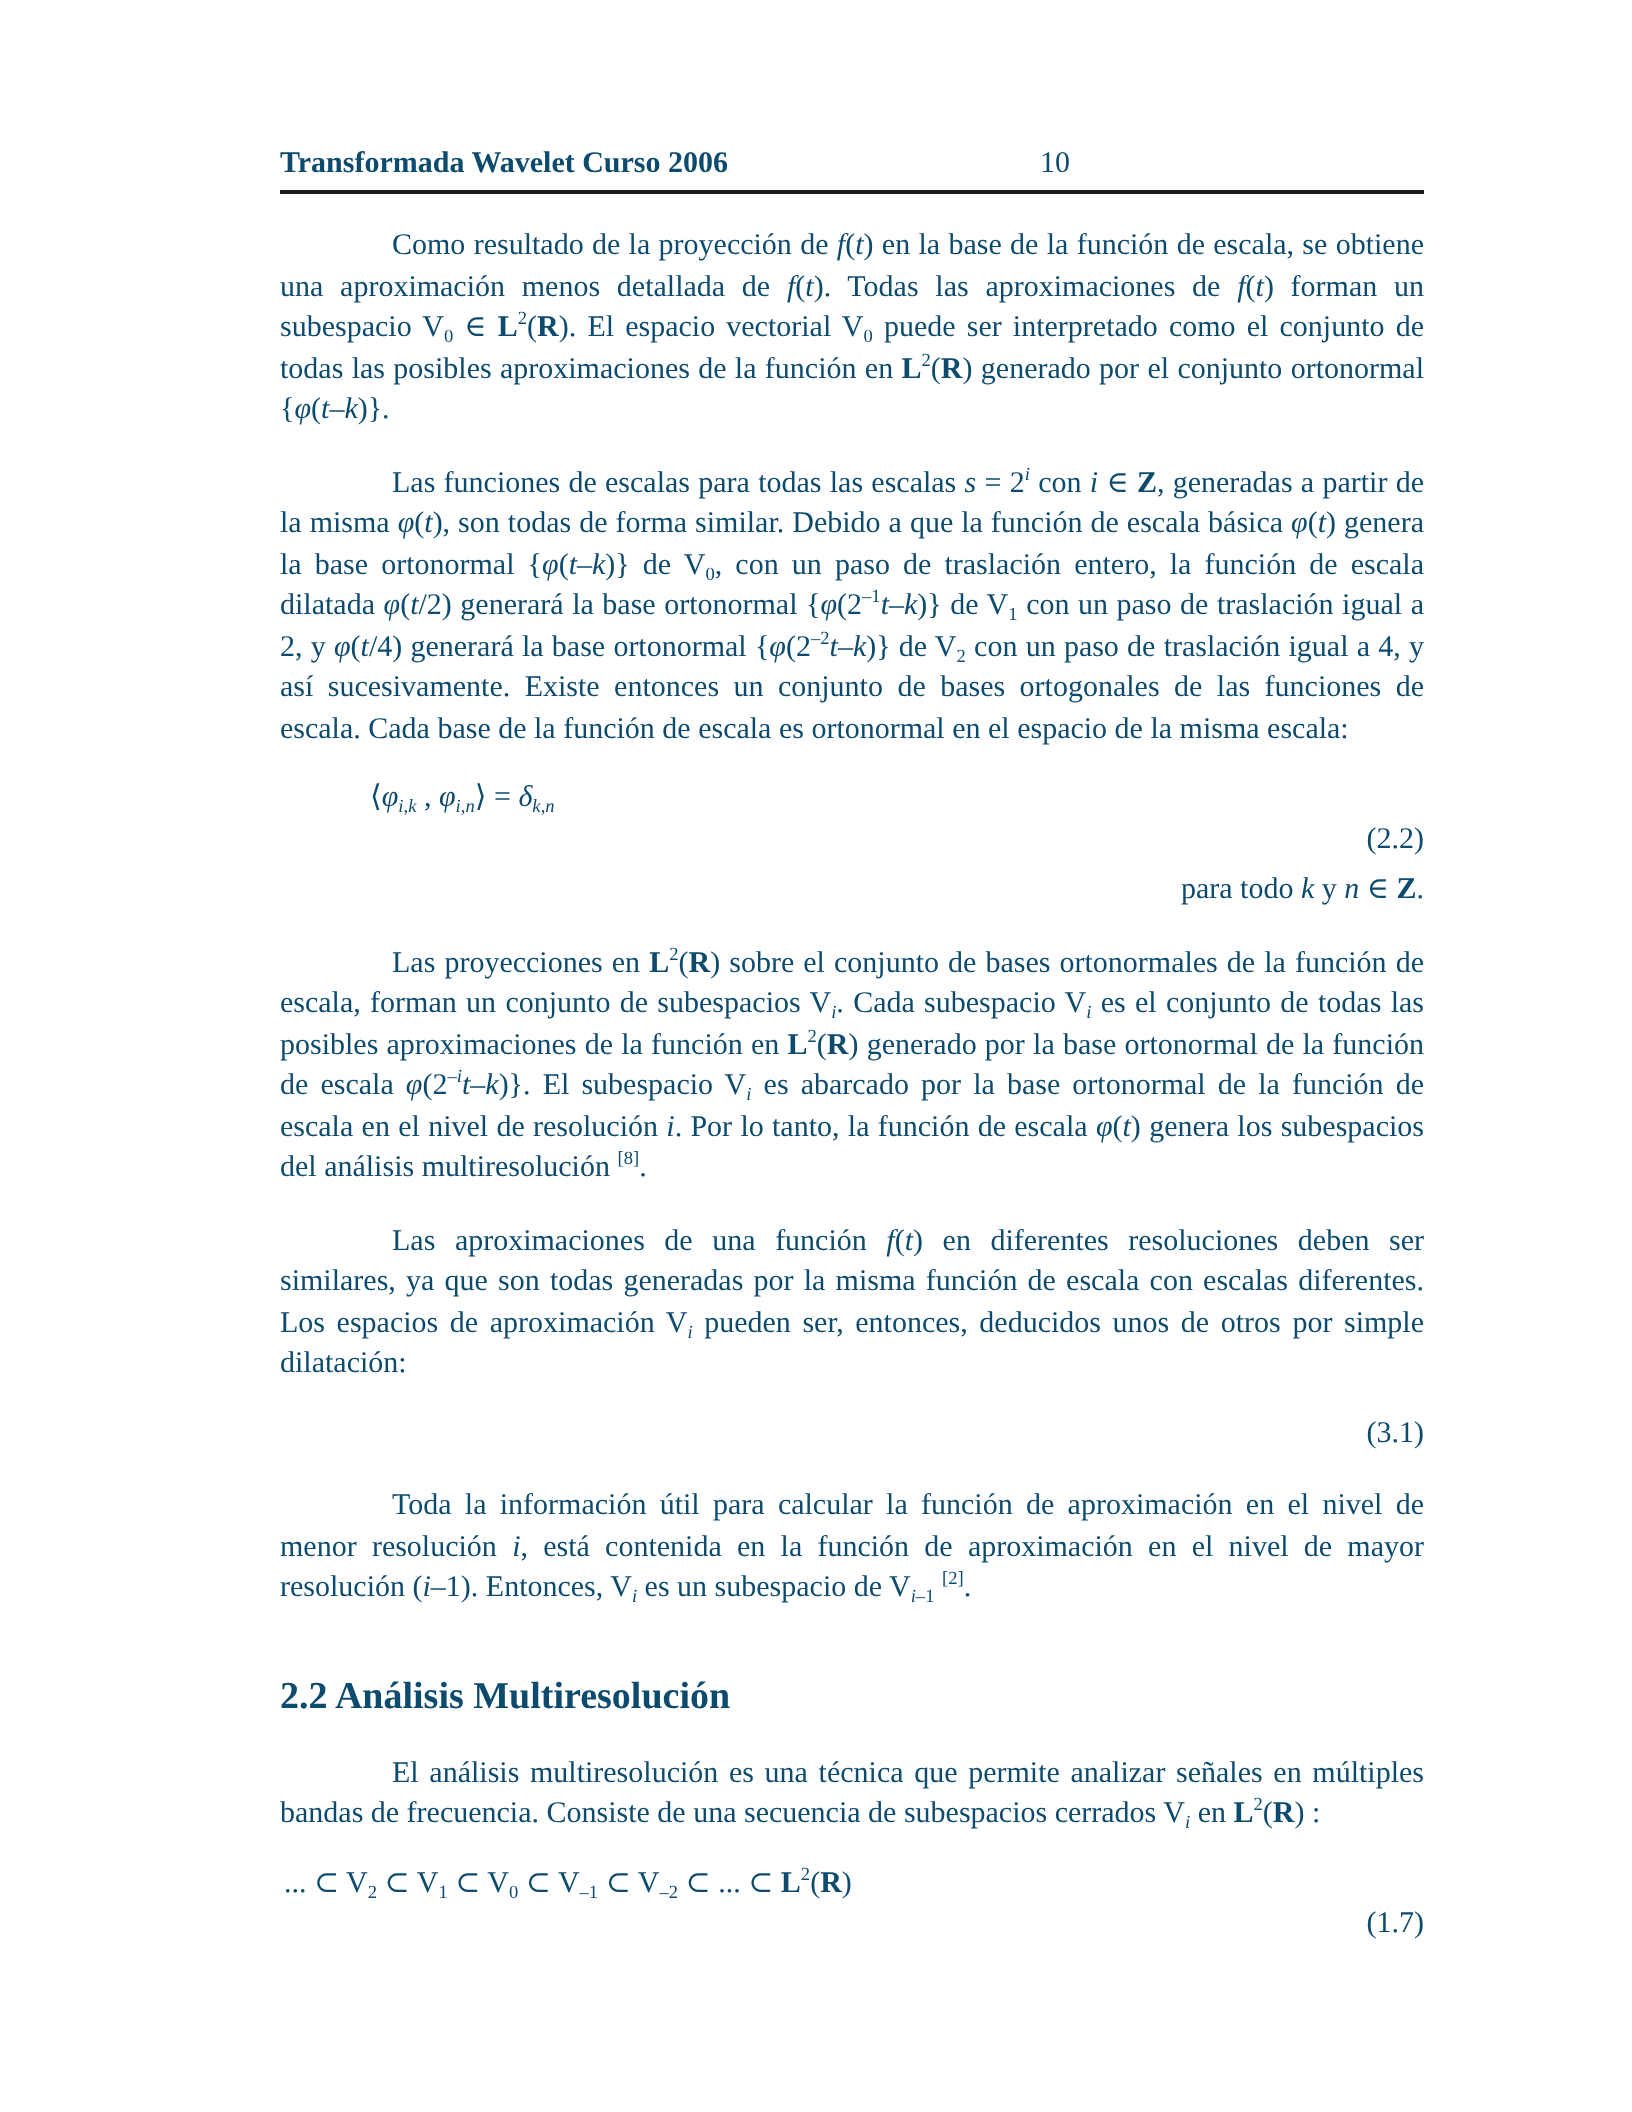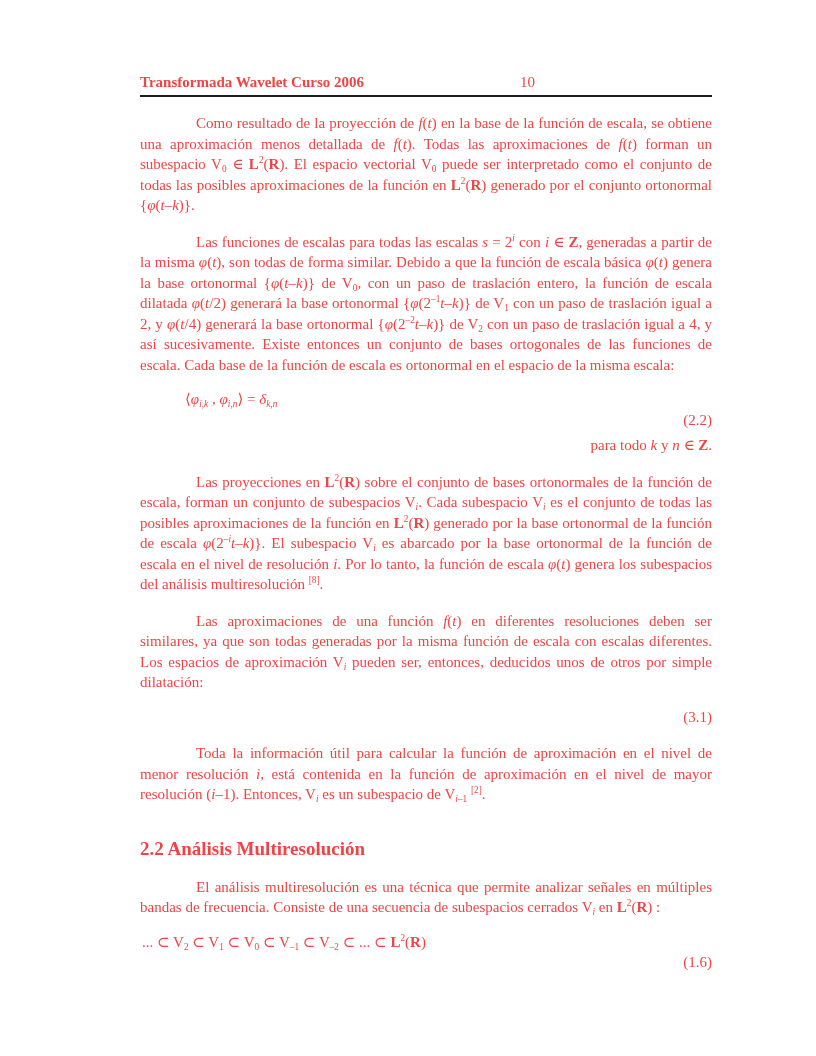--- a/index.html
+++ b/index.html
@@ -9,21 +9,21 @@
     background: #ffffff;
   }
   .page {
     position: relative;
     width: 816px;
     height: 1056px;
     background: #ffffff;
     box-sizing: border-box;
     padding: 72px 104px 0 140px;
     font-family: "Liberation Serif", "DejaVu Serif", serif;
-    color: #ef4444;
+    color: #0c4a6e;
     overflow: hidden;
   }
   .running-header {
     position: relative;
     font-size: 15px;
     line-height: 20px;
     font-weight: bold;
     border-bottom: 2.5px solid #1c1c1c;
     padding-bottom: 3px;
   }
@@ -101,16 +101,16 @@
   </div>
 
   <p class="body-par">Toda la información útil para calcular la función de aproximación en el nivel de menor resolución <i>i</i>, está contenida en la función de aproximación en el nivel de mayor resolución (<i>i</i>–1). Entonces, V<sub><i>i</i></sub> es un subespacio de V<sub><i>i</i>–1</sub> <sup>[2]</sup>.</p>
 
   <h2 class="section-heading">2.2 Análisis Multiresolución</h2>
 
   <p class="body-par">El análisis multiresolución es una técnica que permite analizar señales en múltiples bandas de frecuencia. Consiste de una secuencia de subespacios cerrados V<sub><i>i</i></sub> en <b>L</b><sup>2</sup>(<b>R</b>) :</p>
 
   <div class="eq-row flush">
     <span class="eq-body">... ⊂ V<sub>2</sub> ⊂ V<sub>1</sub> ⊂ V<sub>0</sub> ⊂ V<sub>–1</sub> ⊂ V<sub>–2</sub> ⊂ ... ⊂ <b>L</b><sup>2</sup>(<b>R</b>)</span>
-    <span class="eq-num">(1.6)</span>
+    <span class="eq-num">(1.7)</span>
   </div>
 
 </div>
 
 </body></html>

